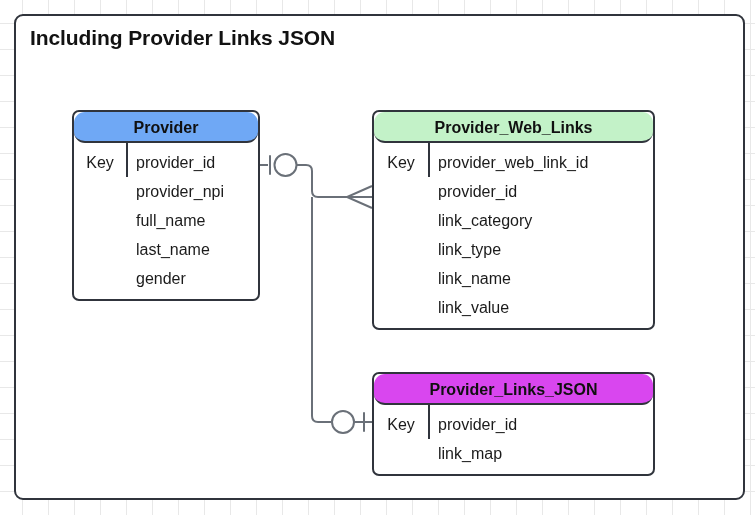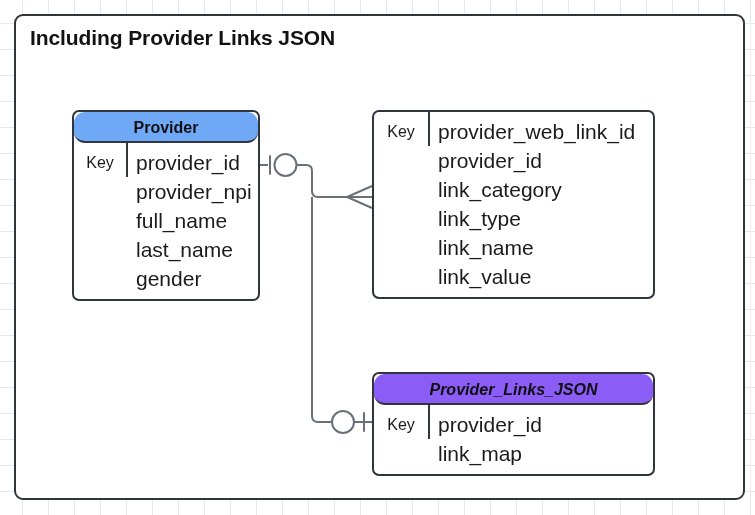--- a/index.html
+++ b/index.html
@@ -96,21 +96,21 @@
     line-height: 29px;
   }
   .field-col {
     flex: 1 1 auto;
     box-sizing: border-box;
     padding: 5px 0 6px 8px;
   }
   .field {
     height: 29px;
     line-height: 29px;
-    font-size: 21px;
+    font-size: 16px;
     color: #1b1b1b;
     white-space: nowrap;
   }
 
   #entity-provider        { left: 72px;  top: 110px; width: 188px; }
   #entity-provider .key-col { flex-basis: 54px; }
   #entity-web-links       { left: 372px; top: 110px; width: 283px; }
   #entity-web-links .key-col { flex-basis: 56px; }
   #entity-links-json      { left: 372px; top: 372px; width: 283px; }
   #entity-links-json .key-col { flex-basis: 56px; }
@@ -169,37 +169,38 @@
         <div class="field">provider_id</div>
         <div class="field">provider_npi</div>
         <div class="field">full_name</div>
         <div class="field">last_name</div>
         <div class="field">gender</div>
       </div>
     </div>
   </div>
 
   <div class="entity" id="entity-web-links">
+    <div class="entity-header" style="background:#C3F2C8;">Provider_Web_Links</div>
     <div class="entity-body">
       <div class="key-col">
         <span class="keytxt">Key</span>
       </div>
       <div class="field-col">
         <div class="field">provider_web_link_id</div>
         <div class="field">provider_id</div>
         <div class="field">link_category</div>
         <div class="field">link_type</div>
         <div class="field">link_name</div>
         <div class="field">link_value</div>
       </div>
     </div>
   </div>
 
   <div class="entity" id="entity-links-json">
-    <div class="entity-header" style="background:#8b5cf6;font-style:italic;">Provider_Links_JSON</div>
+    <div class="entity-header" style="background:#d946ef;">Provider_Links_JSON</div>
     <div class="entity-body">
       <div class="key-col">
         <span class="keytxt">Key</span>
       </div>
       <div class="field-col">
         <div class="field">provider_id</div>
         <div class="field">link_map</div>
       </div>
     </div>
   </div>

